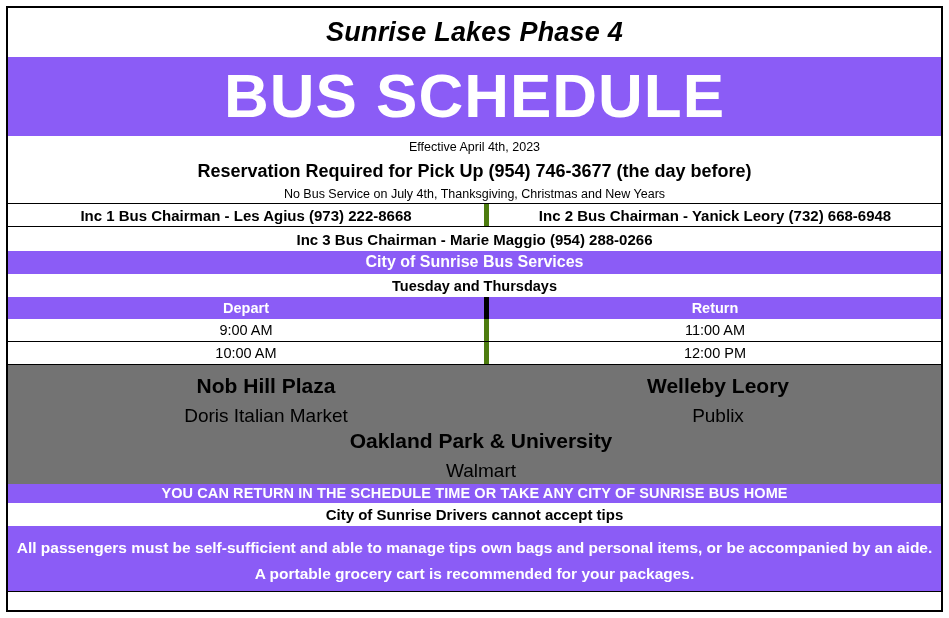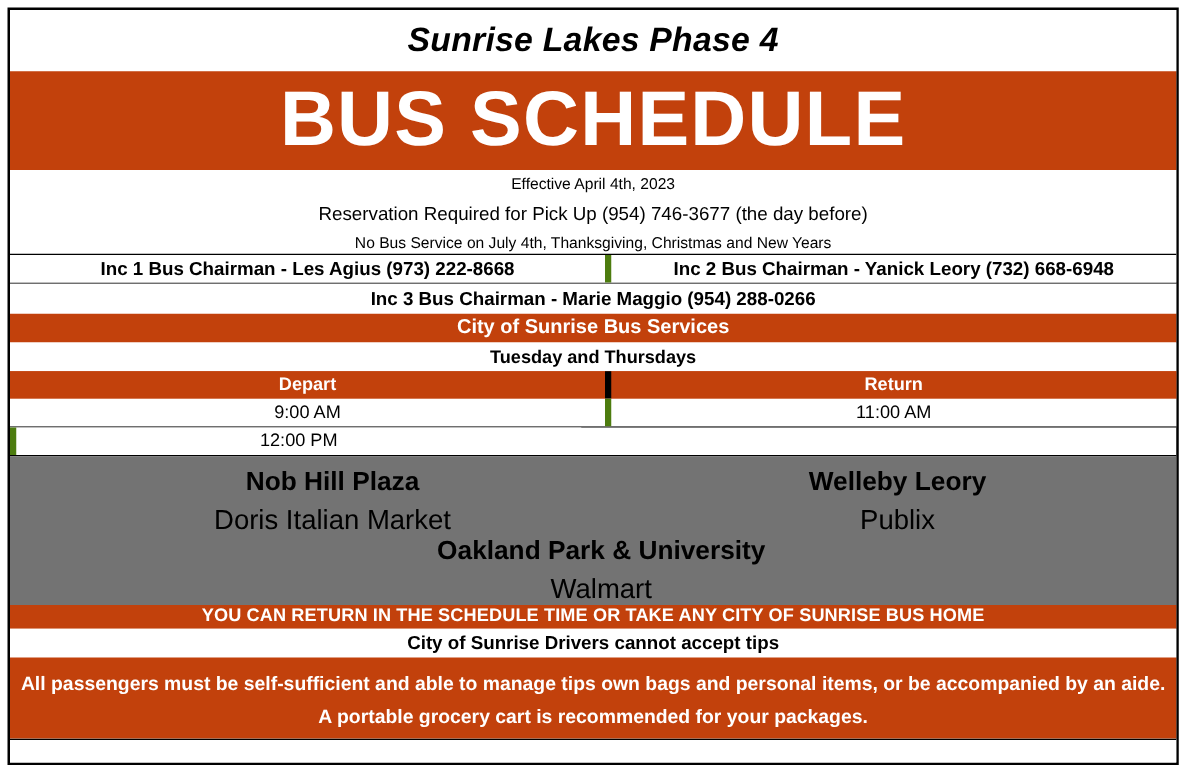--- a/index.html
+++ b/index.html
@@ -33,21 +33,21 @@
   .row {
     box-sizing: border-box;
     width: 100%;
     display: flex;
     align-items: center;
     justify-content: center;
     text-align: center;
   }
 
   .black {
-    background: #c2410c;
+    background: #8b5cf6;
     color: #ffffff;
   }
   .white {
     background: #ffffff;
     color: #000000;
   }
   .hairline-bottom{ border-bottom: 1px solid #000000; }
 
   
   .band-title {
@@ -64,22 +64,22 @@
     letter-spacing: 1px;
     line-height: 1;
   }
   .band-effective {
     height: 22px;
     font-size: 12.5px;
     font-weight: normal;
   }
   .band-reservation {
     height: 28px;
-    font-size: 15px;
-    font-weight: normal;
+    font-size: 18px;
+    font-weight: bold;
   }
   .band-noservice {
     height: 20px;
     font-size: 12.5px;
     font-weight: normal;
   }
 
   
   .split {
     display: flex;
@@ -138,21 +138,21 @@
     position: absolute;
     text-align: center;
   }
   .dest-title {
     font-size: 21px;
     font-weight: bold;
     line-height: 30px;
     white-space: nowrap;
   }
   .dest-sub {
-    font-size: 22px;
+    font-size: 19px;
     font-weight: normal;
     line-height: 30px;
     white-space: nowrap;
   }
   #dest-nobhill  { left: 118px; top: 6px;  width: 280px; }
   #dest-welleby  { left: 580px; top: 6px;  width: 260px; }
   #dest-oakland  { left: 273px; top: 61px; width: 400px; }
 
   .band-returnnote {
     height: 20px;
@@ -215,20 +215,21 @@
     <div class="cell cell-left black">Depart</div>
     <div class="cell cell-right black" style="border-left-color:#000000;">Return</div>
   </div>
 
   <div class="split band-time hairline-bottom">
     <div class="cell cell-left white">9:00 AM</div>
     <div class="cell cell-right white">11:00 AM</div>
   </div>
 
   <div class="split band-time hairline-bottom">
+    <div class="cell cell-left white">10:00 AM</div>
     <div class="cell cell-right white">12:00 PM</div>
   </div>
 
   <div class="dest-block">
 
     <div class="dest-pair" id="dest-nobhill">
       <div class="dest-title">Nob Hill Plaza</div>
       <div class="dest-sub">Doris Italian Market</div>
     </div>
 

